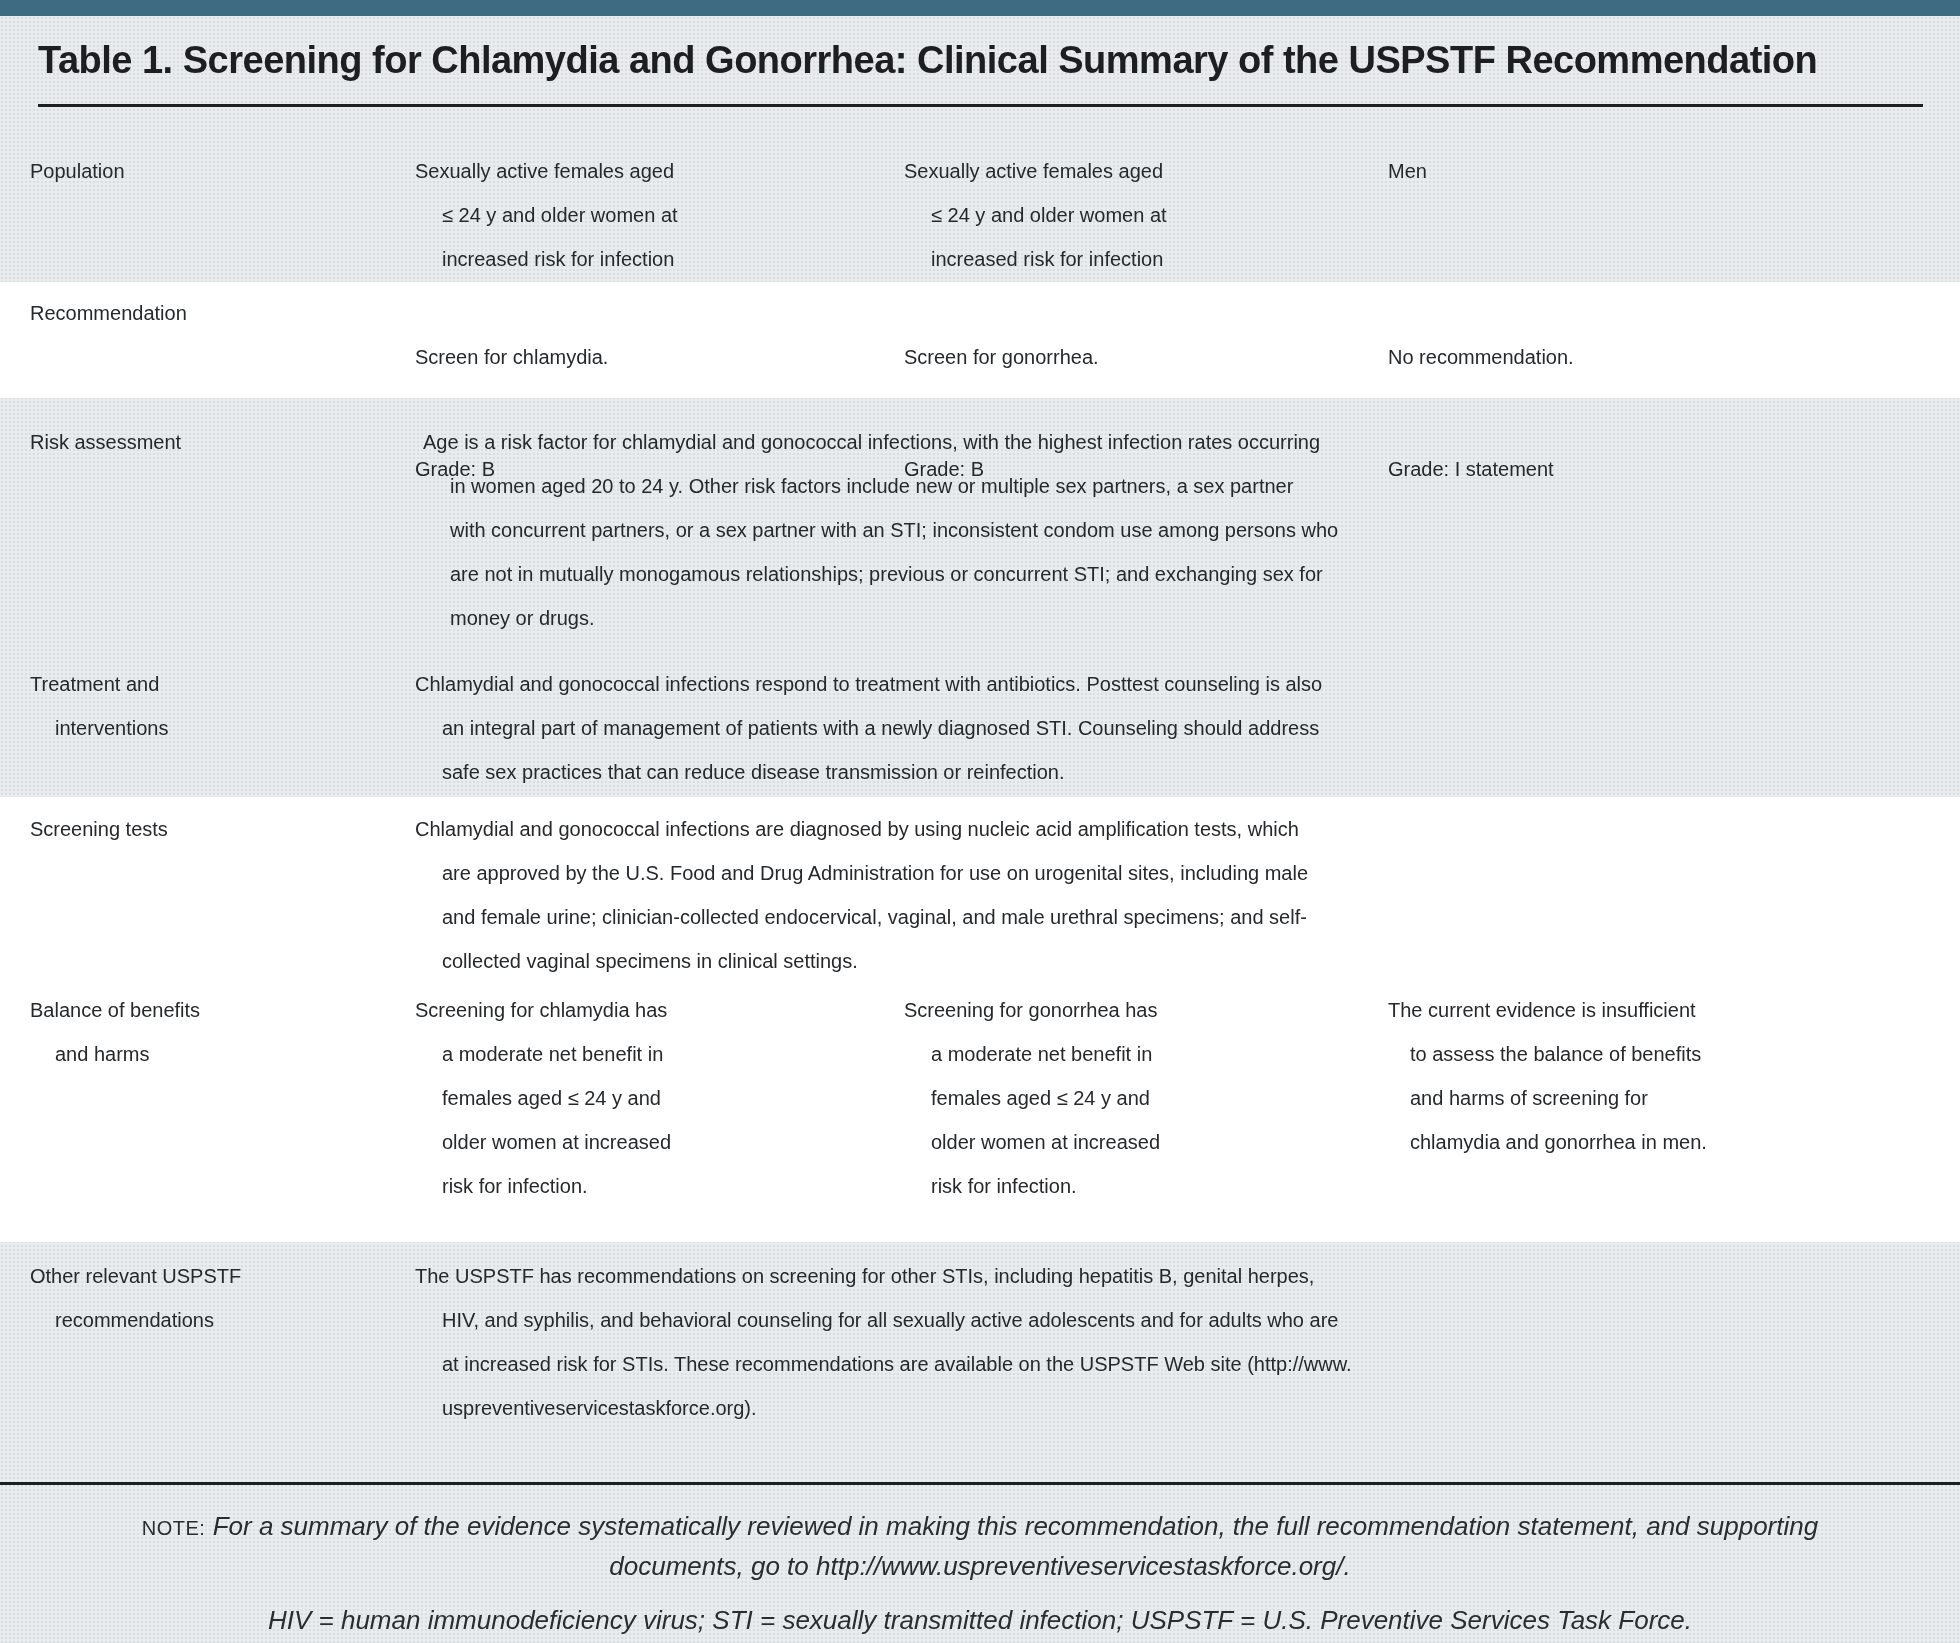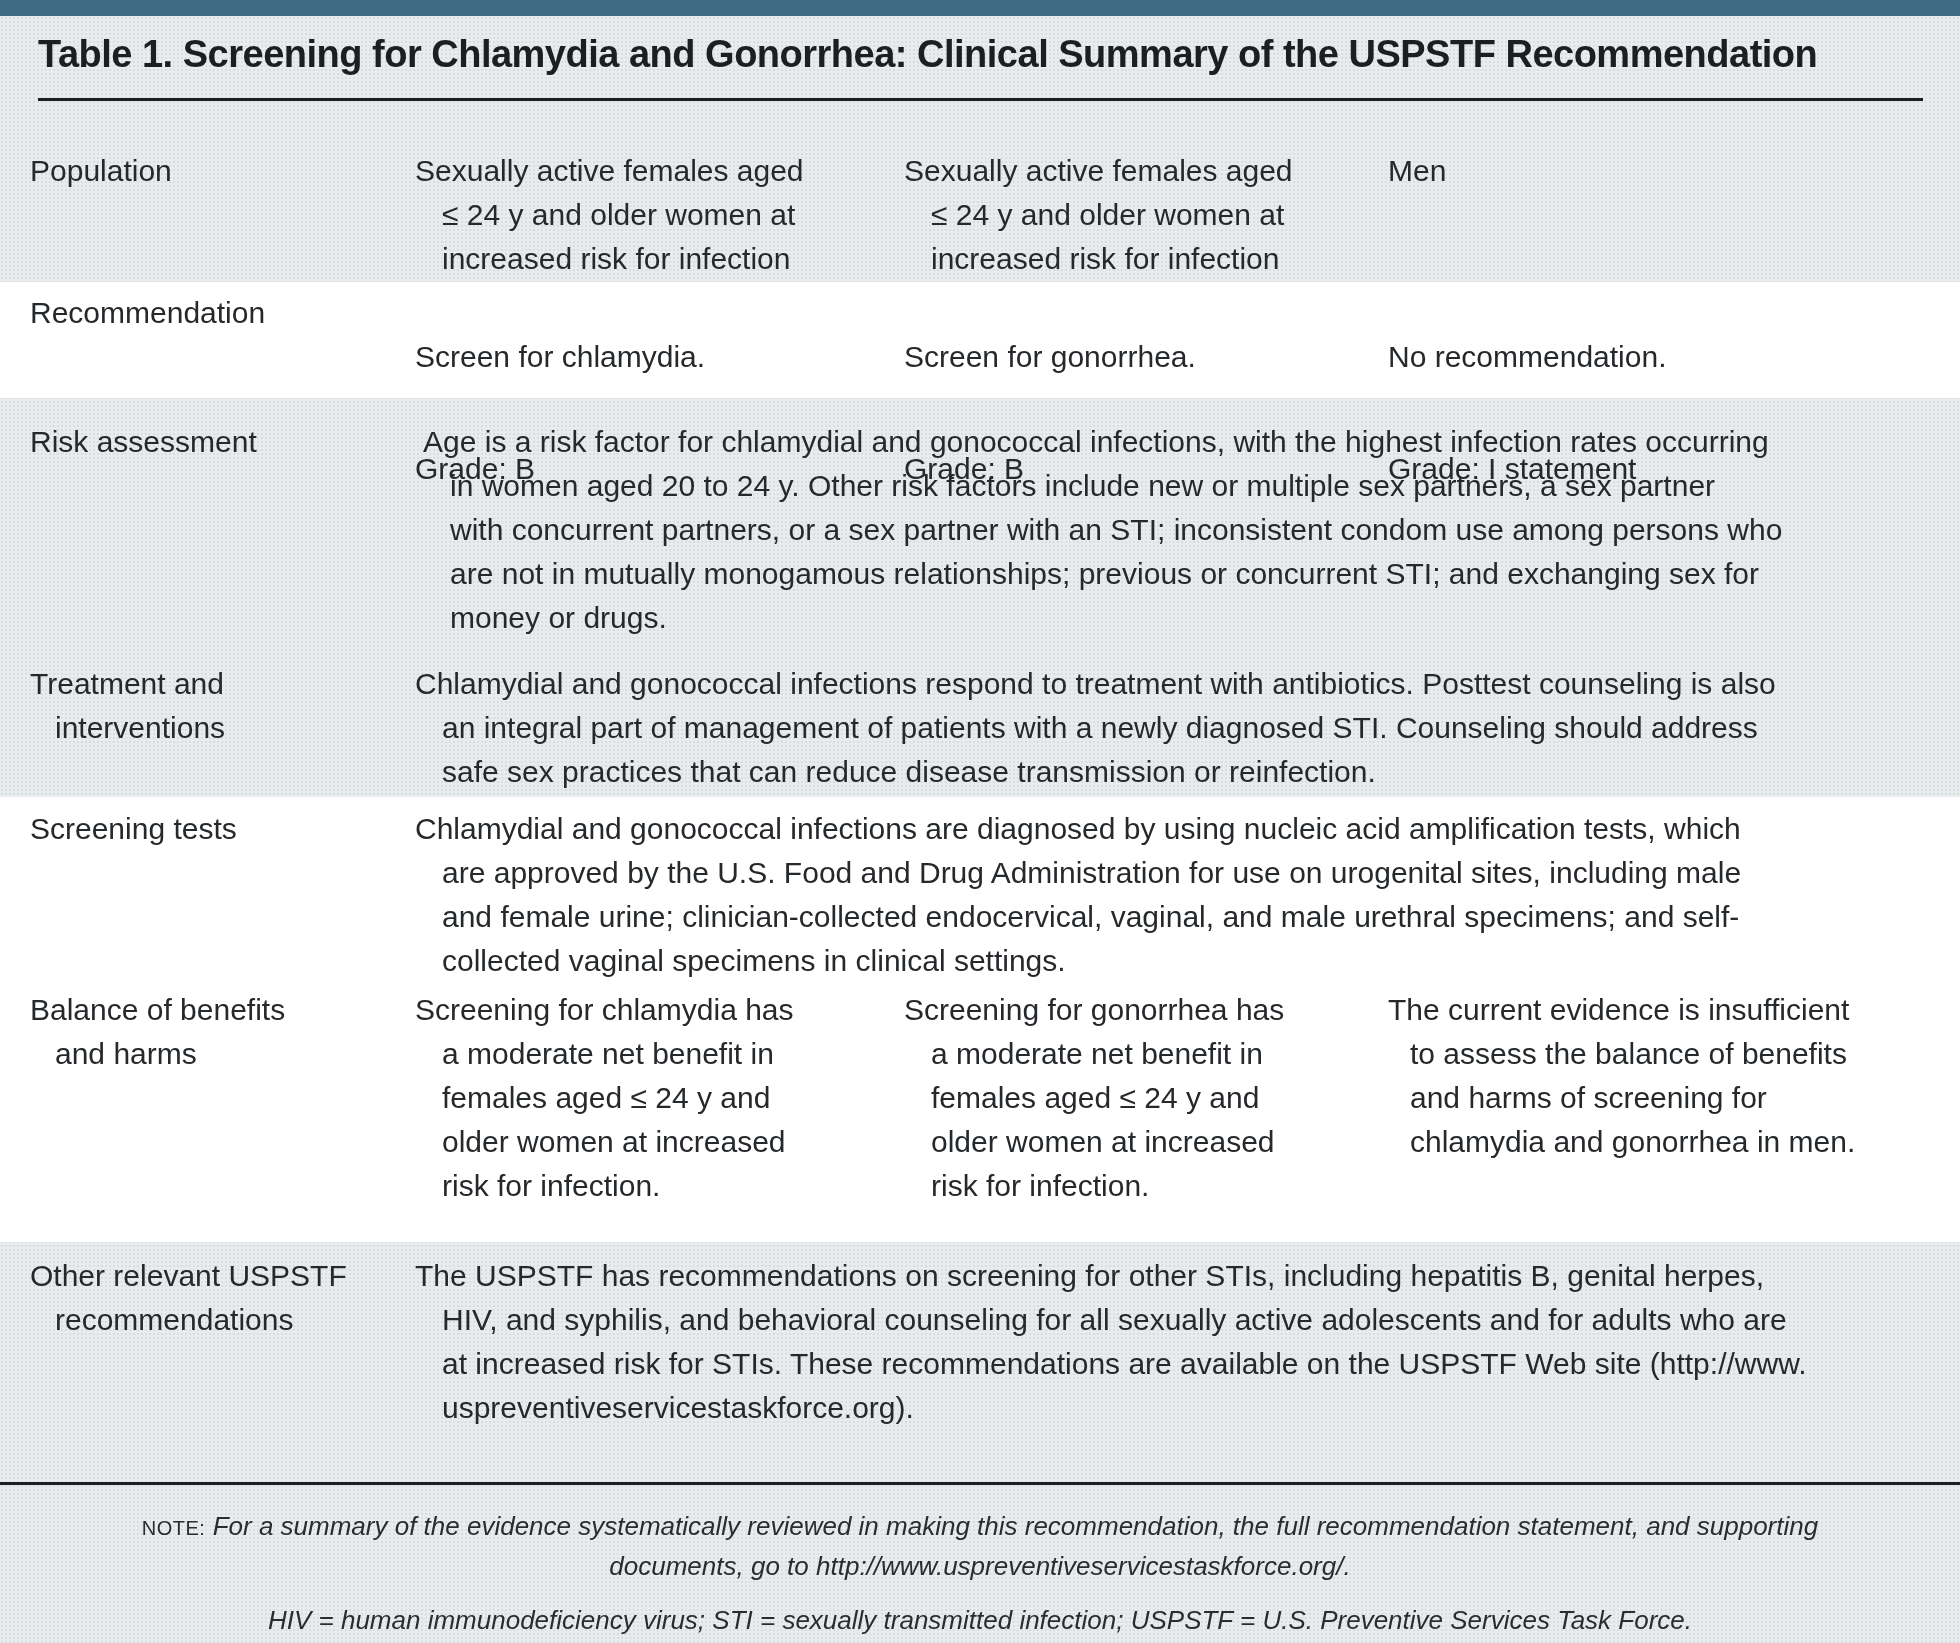--- a/index.html
+++ b/index.html
@@ -10,33 +10,33 @@
     background-color:#e9ecec;
     background-image:radial-gradient(#d7dde0 0.8px, rgba(0,0,0,0) 1px);
     background-size:4px 4px;
     color:#26292c;
     overflow:hidden;
     box-sizing:border-box;
   }
   .accent-bar{width:100%;background:#3e6a82;}
   .accent-bar.top{height:16px;}
   .accent-bar.bottom{height:19px;}
-  .title-section{height:131px;box-sizing:border-box;padding:18px 37px 0 38px;}
+  .title-section{height:131px;box-sizing:border-box;padding:24px 37px 0 38px;}
   .table-title{
     font-size:38px;font-weight:bold;color:#1c1e20;
     letter-spacing:-0.5px;line-height:40px;white-space:nowrap;
   }
   .rule{height:3px;background:#1d1f21;border:0;margin:24px 0 0 0;}
   .rule.mid{margin:0;}
   .trow{
     display:grid;
     grid-template-columns:385px 489px 484px 1fr;
     padding-left:30px;padding-right:30px;
     box-sizing:border-box;
-    font-size:30px;line-height:44px;
+    font-size:20px;line-height:44px;
   }
   .trow.white{background:#ffffff;}
   .cell{
     white-space:pre-line;
     padding-left:27px;text-indent:-27px;
     padding-right:18px;
     box-sizing:border-box;
   }
   .cell.label{padding-left:25px;text-indent:-25px;}
   .cell.men-col{padding-left:22px;text-indent:-22px;padding-right:0;}

